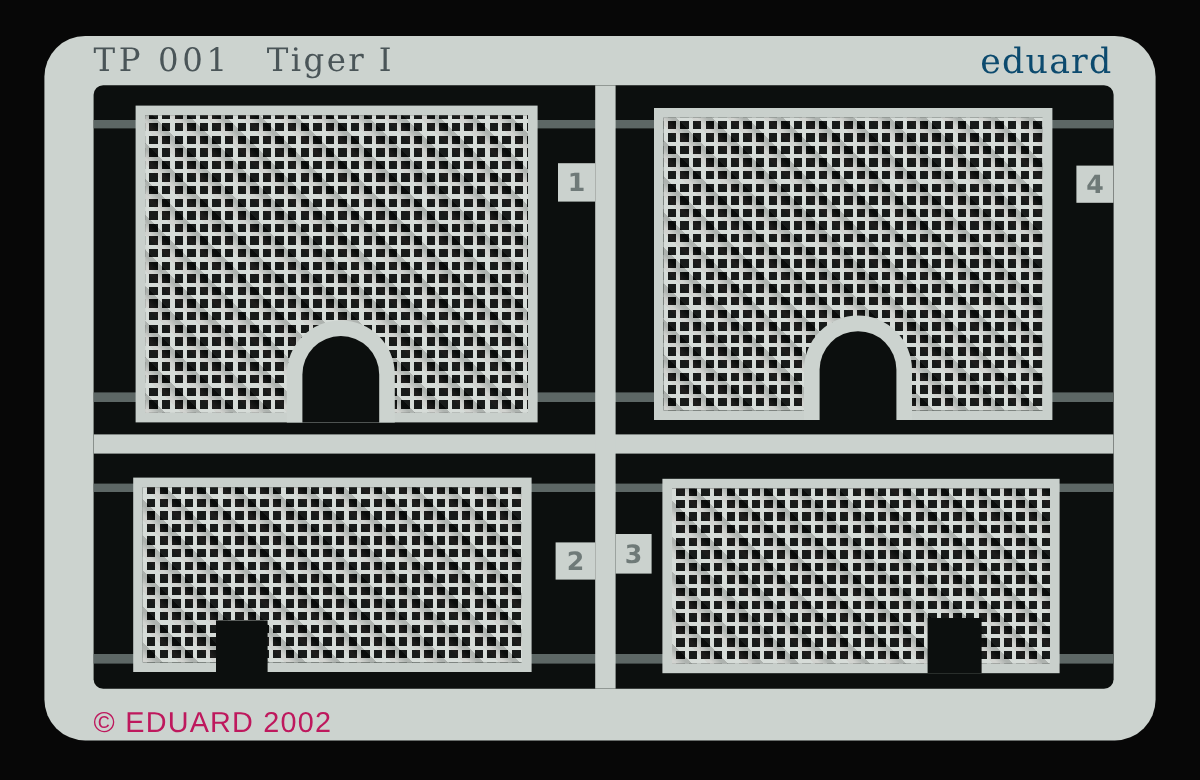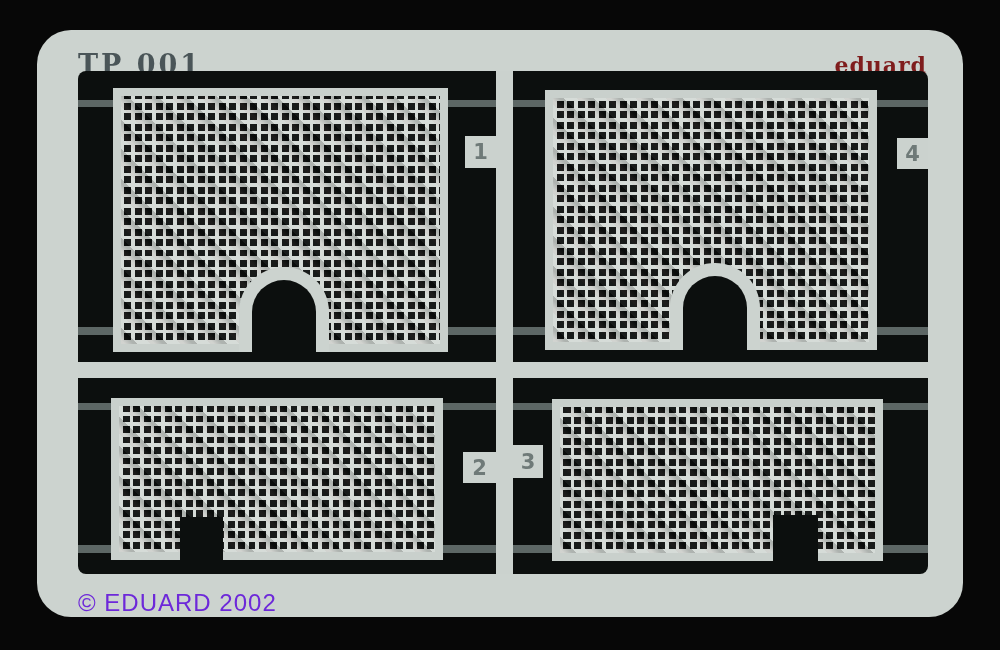--- a/index.html
+++ b/index.html
@@ -16,34 +16,34 @@
   .fret {
     position: absolute;
     left: 37px; top: 30px;
     width: 926px; height: 587px;
     background: #ccd3cf;
     border-radius: 34px;
   }
   
   .header {
     position: absolute;
-    left: 41px; right: 36px; top: 14px; height: 41px;
+    left: 41px; right: 36px; top: 0; height: 41px;
     display: flex; align-items: center;
     font-family: "DejaVu Serif", "Liberation Serif", serif;
-    font-weight: bold;
+    font-weight: normal;
   }
   .sheet-code {
     font-size: 27px; color: #4a5558; letter-spacing: 3px;
   }
   .sheet-name {
     font-size: 27px; color: #4a5558; letter-spacing: 2px; margin-left: 30px;
   }
   .brand {
     margin-left: auto;
-    font-size: 22px; color: #7f1d1d; letter-spacing: 1px;
+    font-size: 29px; color: #0c4a6e; letter-spacing: 1px;
   }
   
   .interior {
     position: absolute;
     left: 41px; top: 41px;
     width: 850px; height: 503px;
     background: #0c0f0e;
     border-radius: 8px;
     overflow: hidden;
   }
@@ -119,33 +119,34 @@
   }
   .tag-1 { left: 387px; top: 65px;  width: 31px; height: 32px; }
   .tag-4 { left: 819px; top: 67px;  width: 31px; height: 31px; }
   .tag-2 { left: 385px; top: 381px; width: 33px; height: 31px; }
   .tag-3 { left: 435px; top: 374px; width: 30px; height: 33px; }
   
   .footer {
     position: absolute;
     left: 41px; right: 26px; bottom: 0; height: 29px;
     display: flex; align-items: center;
-    font-size: 24px; color: #6d28d9;
+    font-size: 24px; color: #be185d;
     letter-spacing: 1px;
   }
   .made-in { margin-left: auto; }
 </style>
 </head>
 <body>
 
 <div class="stage">
   <div class="fret">
 
     <div class="header">
       <span class="sheet-code">TP 001</span>
+      <span class="sheet-name">Tiger I</span>
       <span class="brand">eduard</span>
     </div>
 
     <div class="interior">
 
       <div class="etch-line line-a"></div>
       <div class="etch-line line-b"></div>
       <div class="etch-line line-c"></div>
       <div class="etch-line line-d"></div>
 

